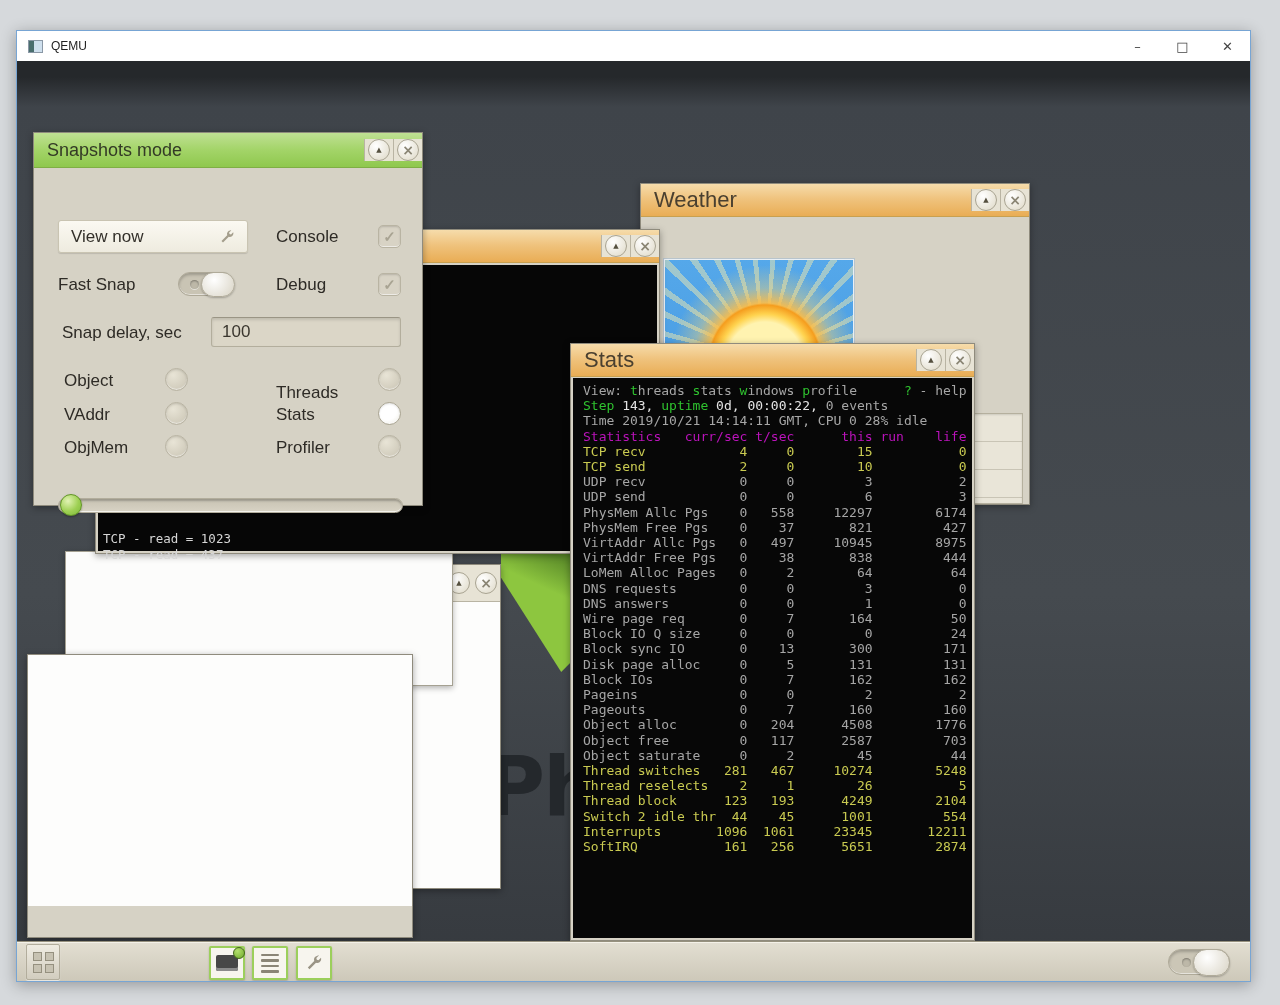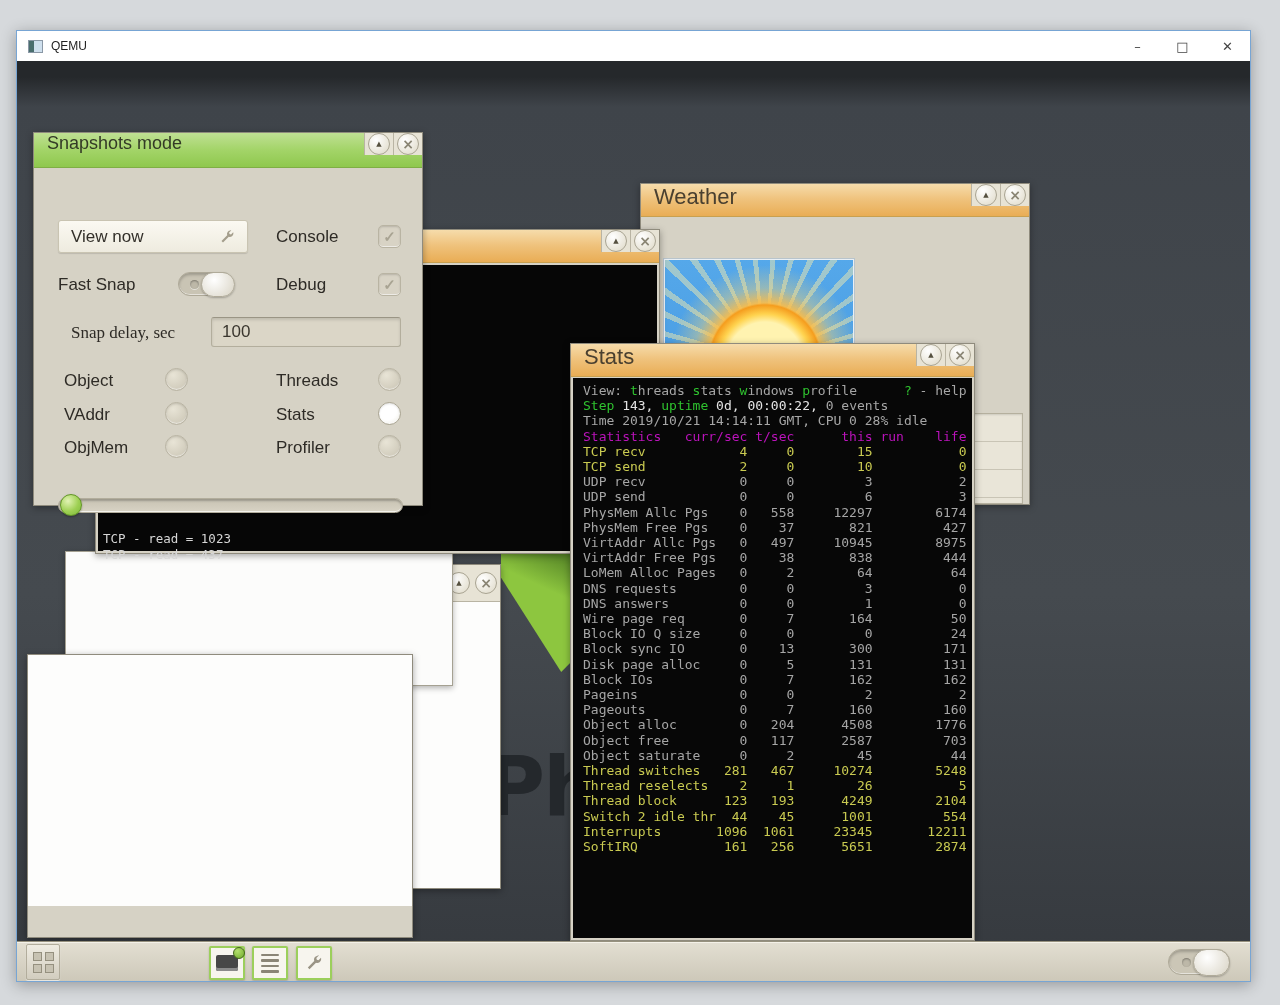--- a/index.html
+++ b/index.html
@@ -25,21 +25,21 @@
 
   .logo-green { position:absolute; left:484px; top:493px; width:86px; height:118px;
                 background:linear-gradient(205deg,#5d8d2a 10%,#8dc63f 34%);
                 clip-path:polygon(0 0,100% 0,100% 78%,70% 100%,0 20%); }
   .logo-ph { position:absolute; left:468px; top:678px; font-family:"DejaVu Sans", sans-serif;
              font-weight:bold; font-size:82px; color:#24282c; letter-spacing:-2px; }
 
   
   .win { position:absolute; border:1px solid #8f8b7d; background:#d6d2c5;
          box-shadow:0 2px 7px rgba(0,0,0,.35); }
-  .tb { height:33px; display:flex; align-items:flex-start; border-bottom:1px solid #c8a050; }
+  .tb { height:33px; display:flex; align-items:center; border-bottom:1px solid #c8a050; }
   .tb.orange { background:linear-gradient(180deg,#f6dcab 0%,#efc27c 48%,#e9ad55 100%); }
   .tb.green  { background:linear-gradient(180deg,#bfe093 0%,#a3d468 50%,#8fc84e 100%);
                border-bottom:1px solid #7fae45; }
   .tb-title { flex:1; font-size:22px; color:#46player3c2c; display:flex; align-items:center; padding-left:13px; }
   .tb.orange .tb-title { color:#4a4030; }
   .tb.green .tb-title { color:#333a26; font-size:18px; }
   .tb-btns { display:flex; }
   .cell { width:29px; background:#e7e3d5; border-left:1px solid #b9b4a3;
           display:flex; align-items:center; justify-content:center; }
   .rbtn { width:22px; height:22px; border-radius:50%; border:1px solid #a9a492;
@@ -247,26 +247,26 @@
           <div class="chk checked" style="left:344px; top:57px;"></div>
 
           <div class="lbl" style="left:24px; top:100px;">Fast Snap</div>
           <div class="toggle" style="left:144px; top:104px;">
             <div class="dot"></div>
             <div class="knob"></div>
           </div>
           <div class="lbl" style="left:242px; top:100px;">Debug</div>
           <div class="chk checked" style="left:344px; top:105px;"></div>
 
-          <div class="lbl" style="left:37px; top:148px;font-family:Liberation Serif, serif;">Snap delay, sec</div>
+          <div class="lbl" style="left:28px; top:148px;">Snap delay, sec</div>
           <input class="field" value="100" style="">
 
           <div class="lbl" style="left:30px; top:196px;">Object</div>
           <div class="radio" style="left:131px; top:200px;"></div>
-          <div class="lbl" style="left:242px; top:196px;">Threads</div>
+          <div class="lbl" style="left:242px; top:208px;">Threads</div>
           <div class="radio" style="left:344px; top:200px;"></div>
 
           <div class="lbl" style="left:30px; top:230px;text-align:center;">VAddr</div>
           <div class="radio" style="left:131px; top:234px;"></div>
           <div class="lbl" style="left:242px; top:230px;">Stats</div>
           <div class="radio selected" style="left:344px; top:234px;"></div>
 
           <div class="lbl" style="left:30px; top:263px;">ObjMem</div>
           <div class="radio" style="left:131px; top:267px;"></div>
           <div class="lbl" style="left:242px; top:263px;">Profiler</div>

